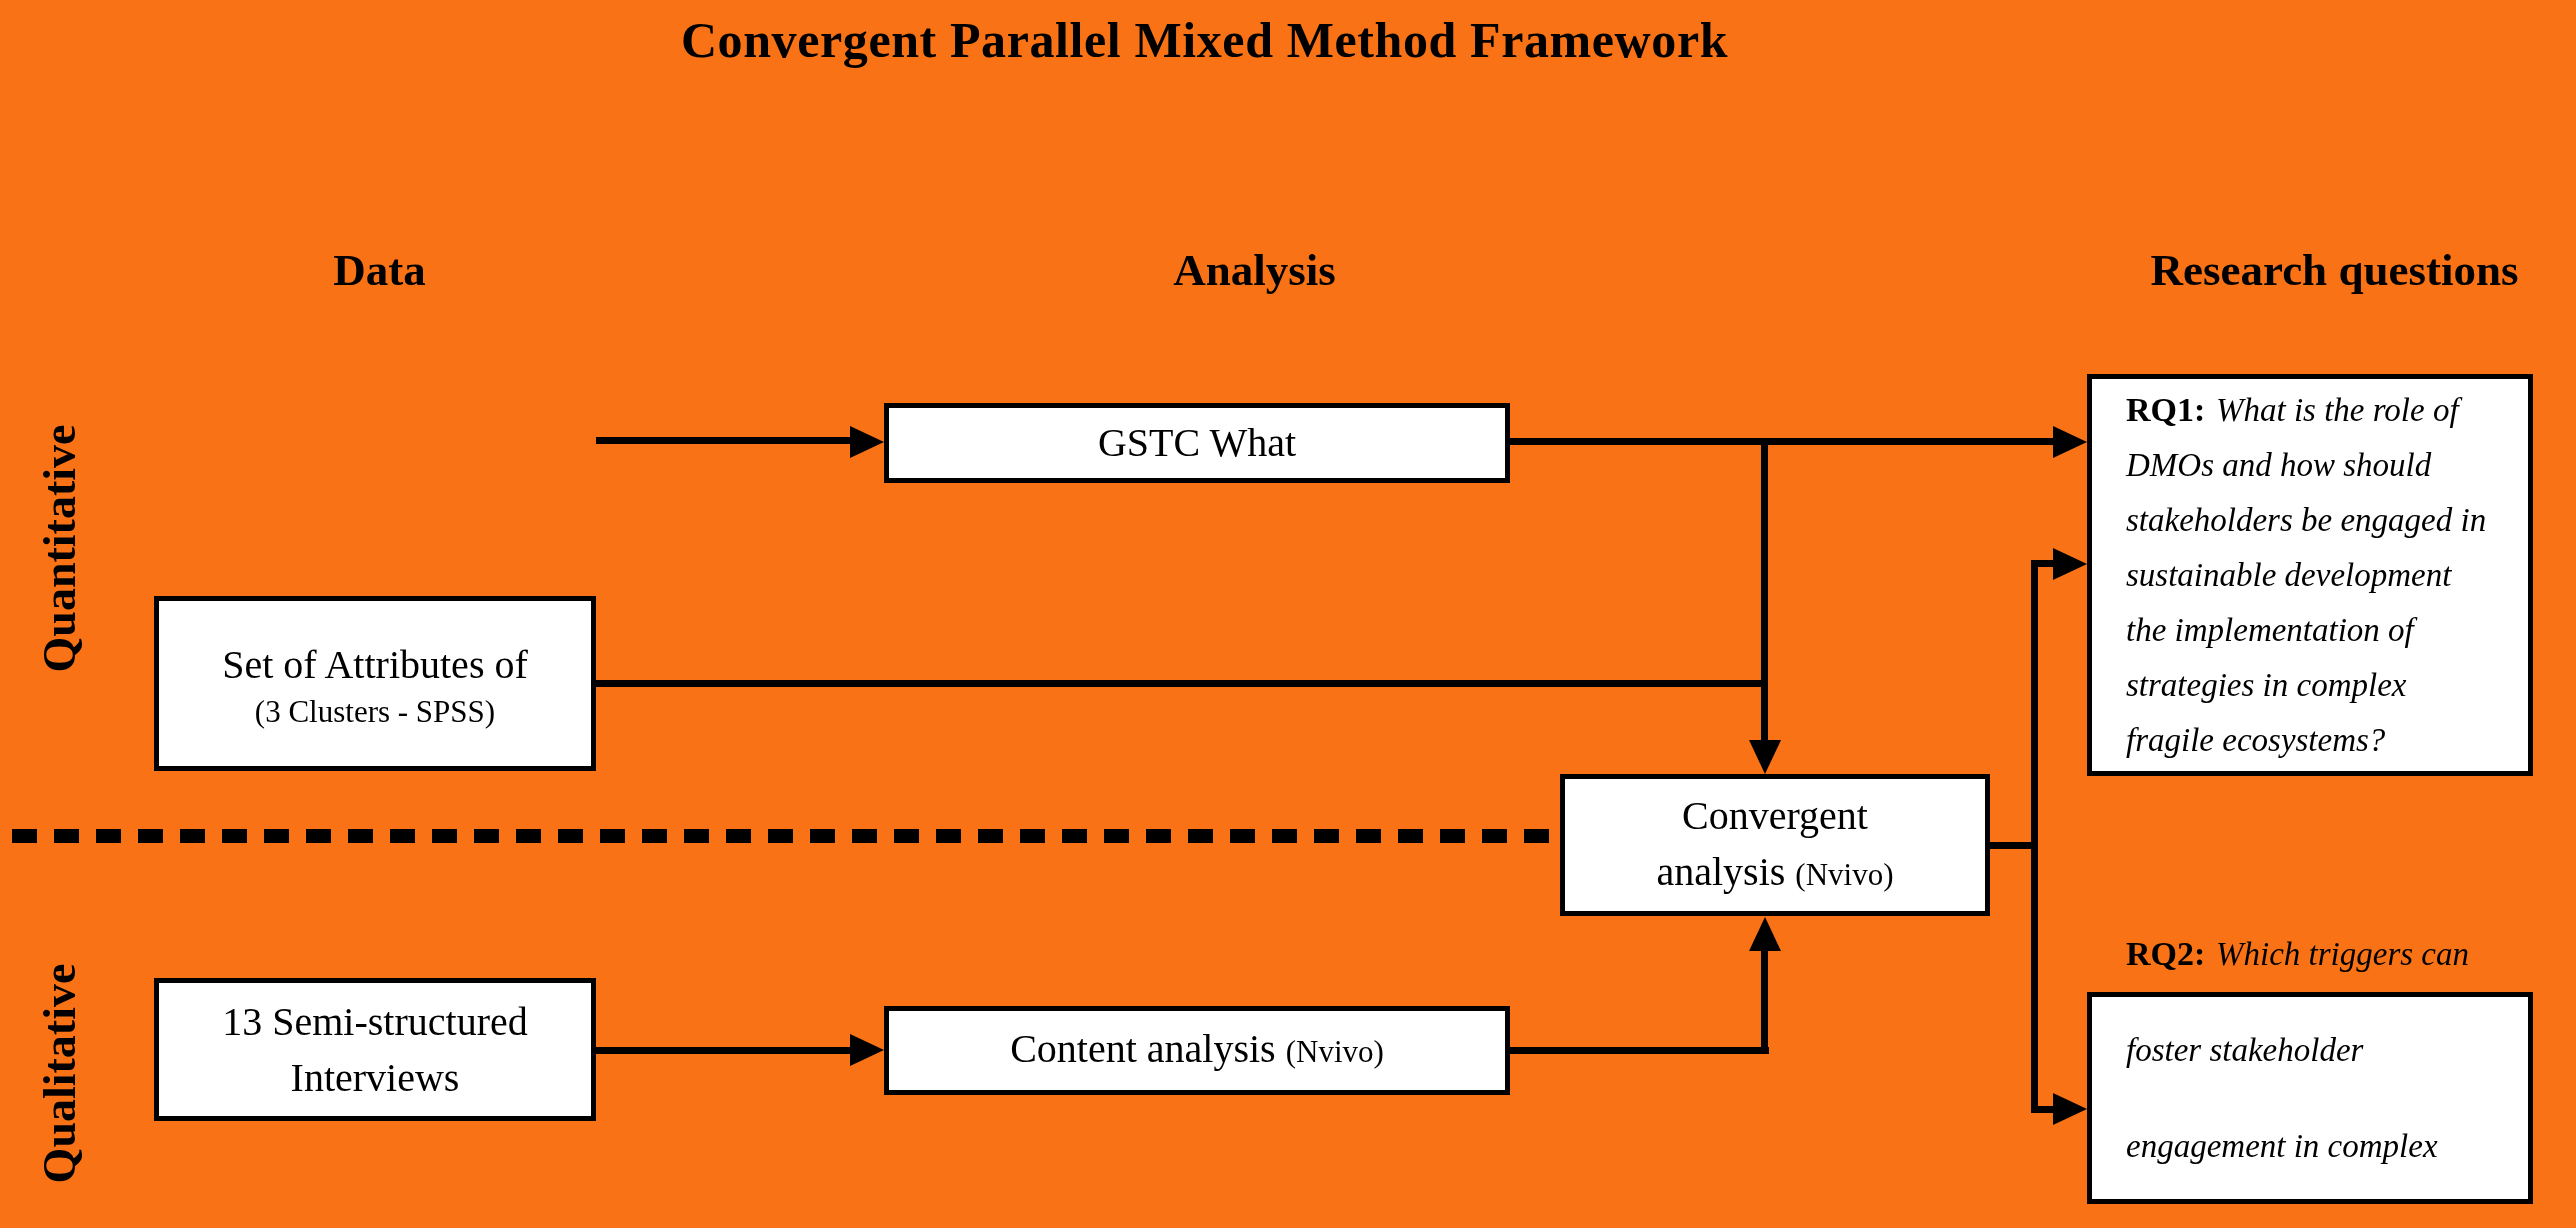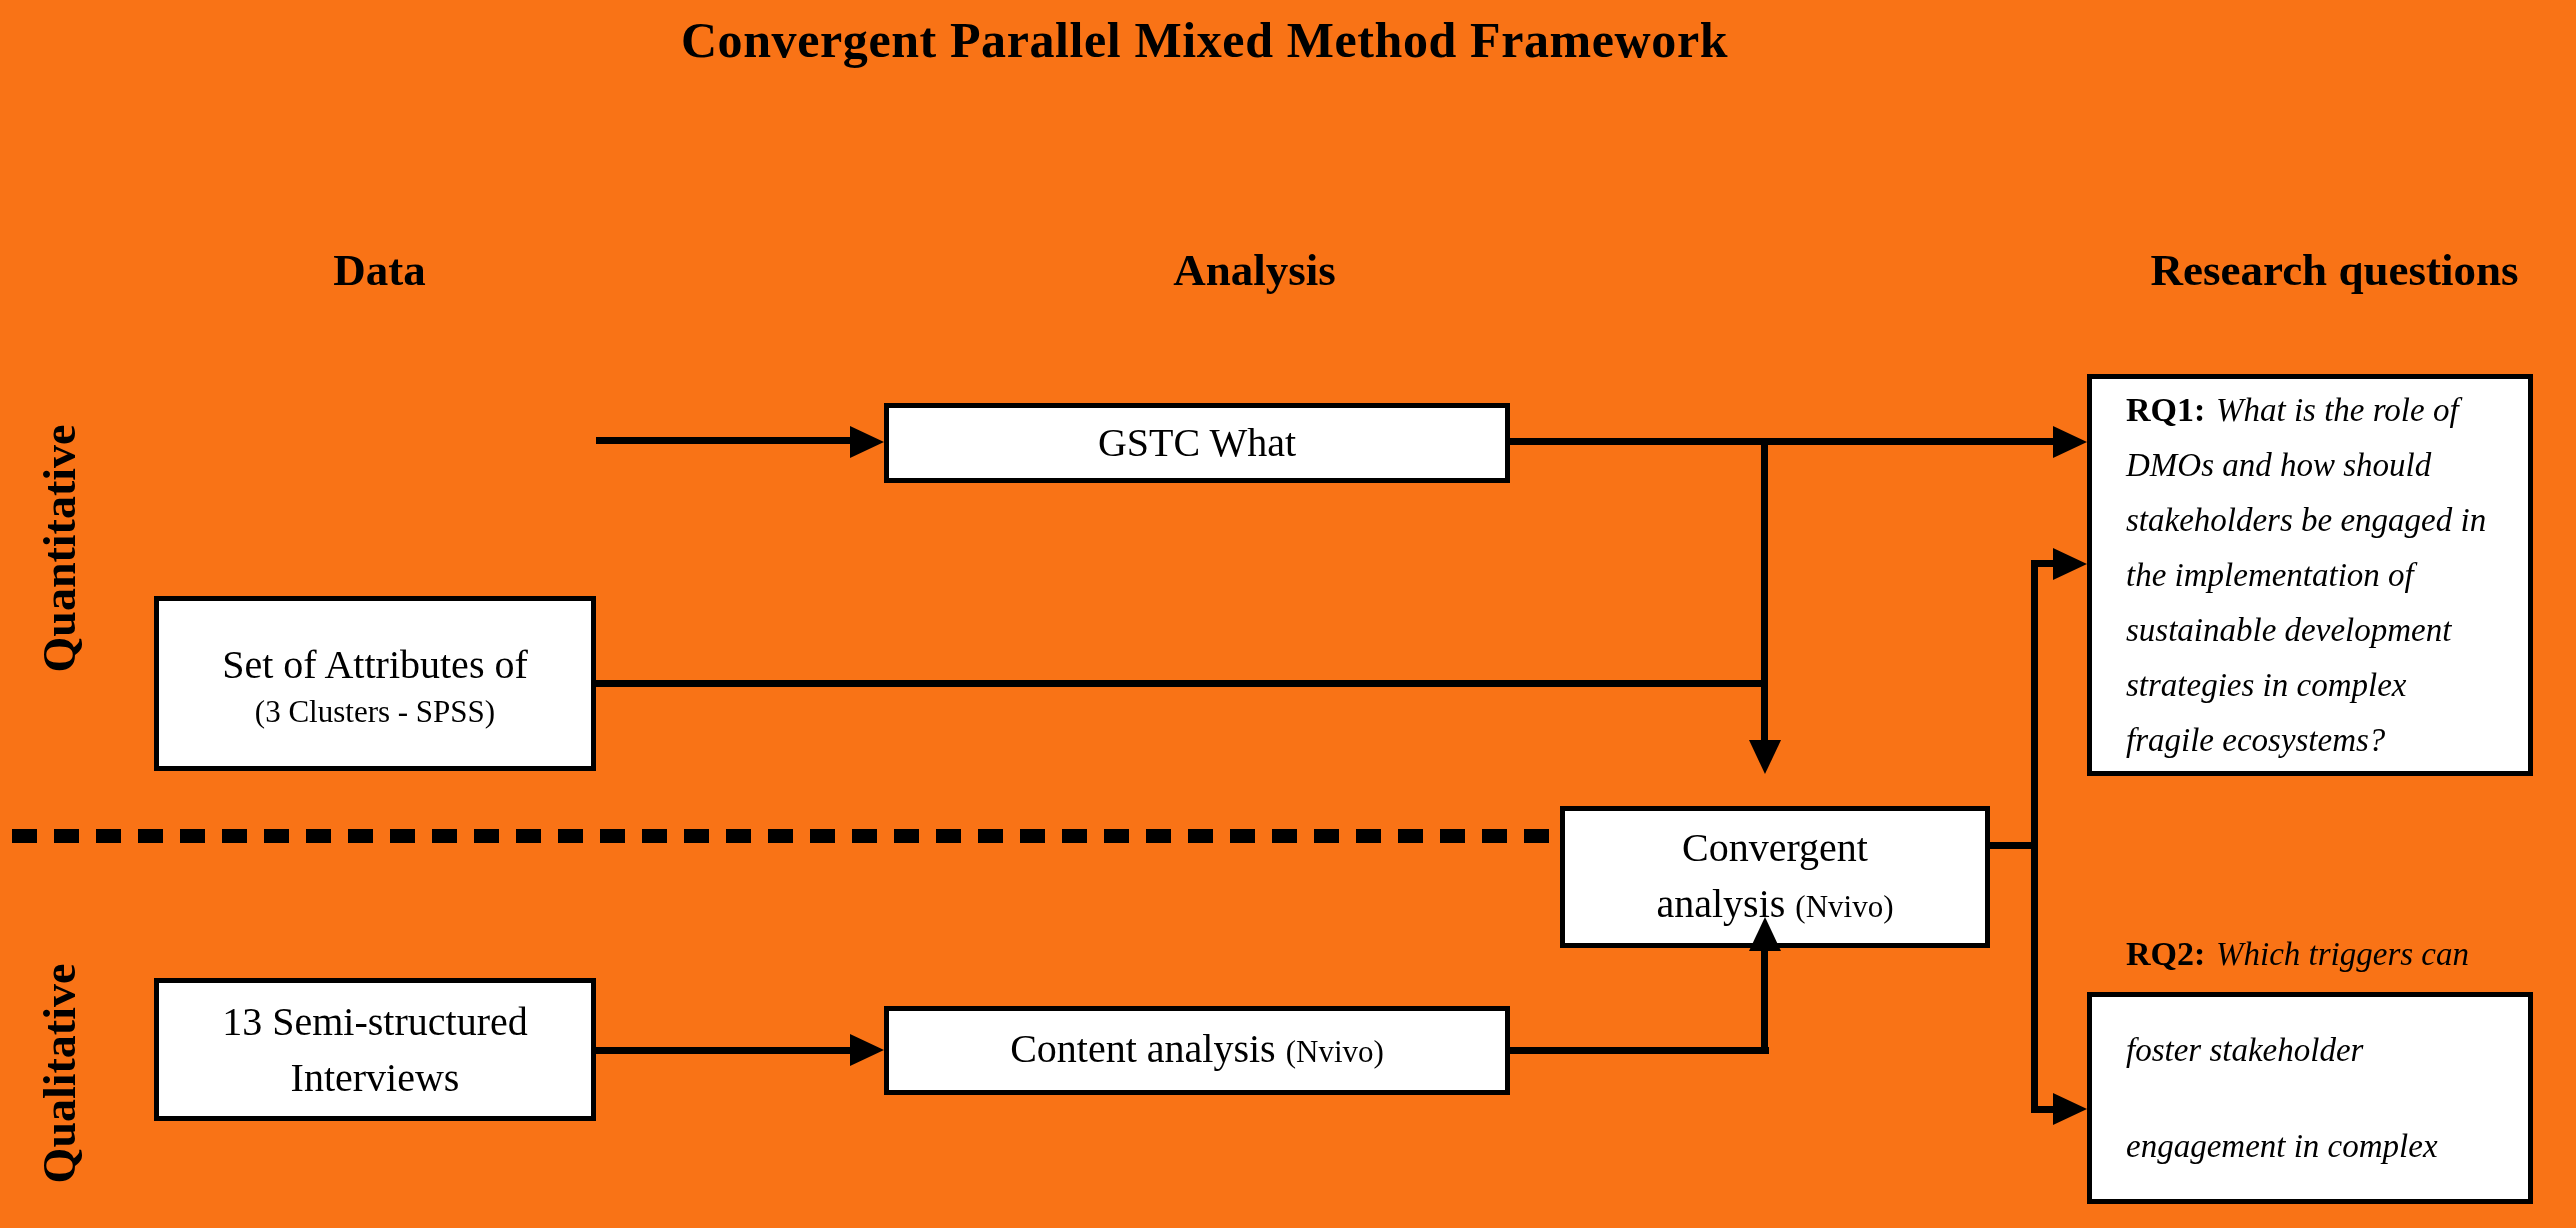--- a/index.html
+++ b/index.html
@@ -113,36 +113,36 @@
     <div class="box-main">Interviews</div>
   </div>
 
   <div class="box" style="left:884px; top:1006px; width:626px; height:89px;">
     <div class="box-main">
       <span>Content analysis</span>
       <span class="note-inline">(Nvivo)</span>
     </div>
   </div>
 
-  <div class="box" style="left:1560px; top:774px; width:430px; height:142px;margin-top:32px;">
+  <div class="box" style="left:1560px; top:774px; width:430px; height:142px;">
     <div class="box-main">Convergent</div>
     <div class="box-main">
       <span>analysis</span>
       <span class="note-inline">(Nvivo)</span>
     </div>
   </div>
 
   <div class="box rq-box" style="left:2087px; top:374px; width:446px; height:402px;">
     <div class="rq-line rq1-line">
       <span class="rq-label">RQ1:</span><span>What is the role of</span>
     </div>
     <div class="rq-line rq1-line">DMOs and how should</div>
     <div class="rq-line rq1-line">stakeholders be engaged in</div>
+    <div class="rq-line rq1-line">sustainable development</div>
     <div class="rq-line rq1-line">the implementation of</div>
-    <div class="rq-line rq1-line">sustainable development</div>
     <div class="rq-line rq1-line">strategies in complex</div>
     <div class="rq-line rq1-line">fragile ecosystems?</div>
   </div>
 
   <div class="box rq-box" style="left:2087px; top:992px; width:446px; height:212px;gap:45px;">
     <div class="rq-line rq2-line">
       <span class="rq-label">RQ2:</span><span>Which triggers can</span>
     </div>
     <div class="rq-line rq2-line">foster stakeholder</div>
     <div class="rq-line rq2-line">engagement in complex</div>

